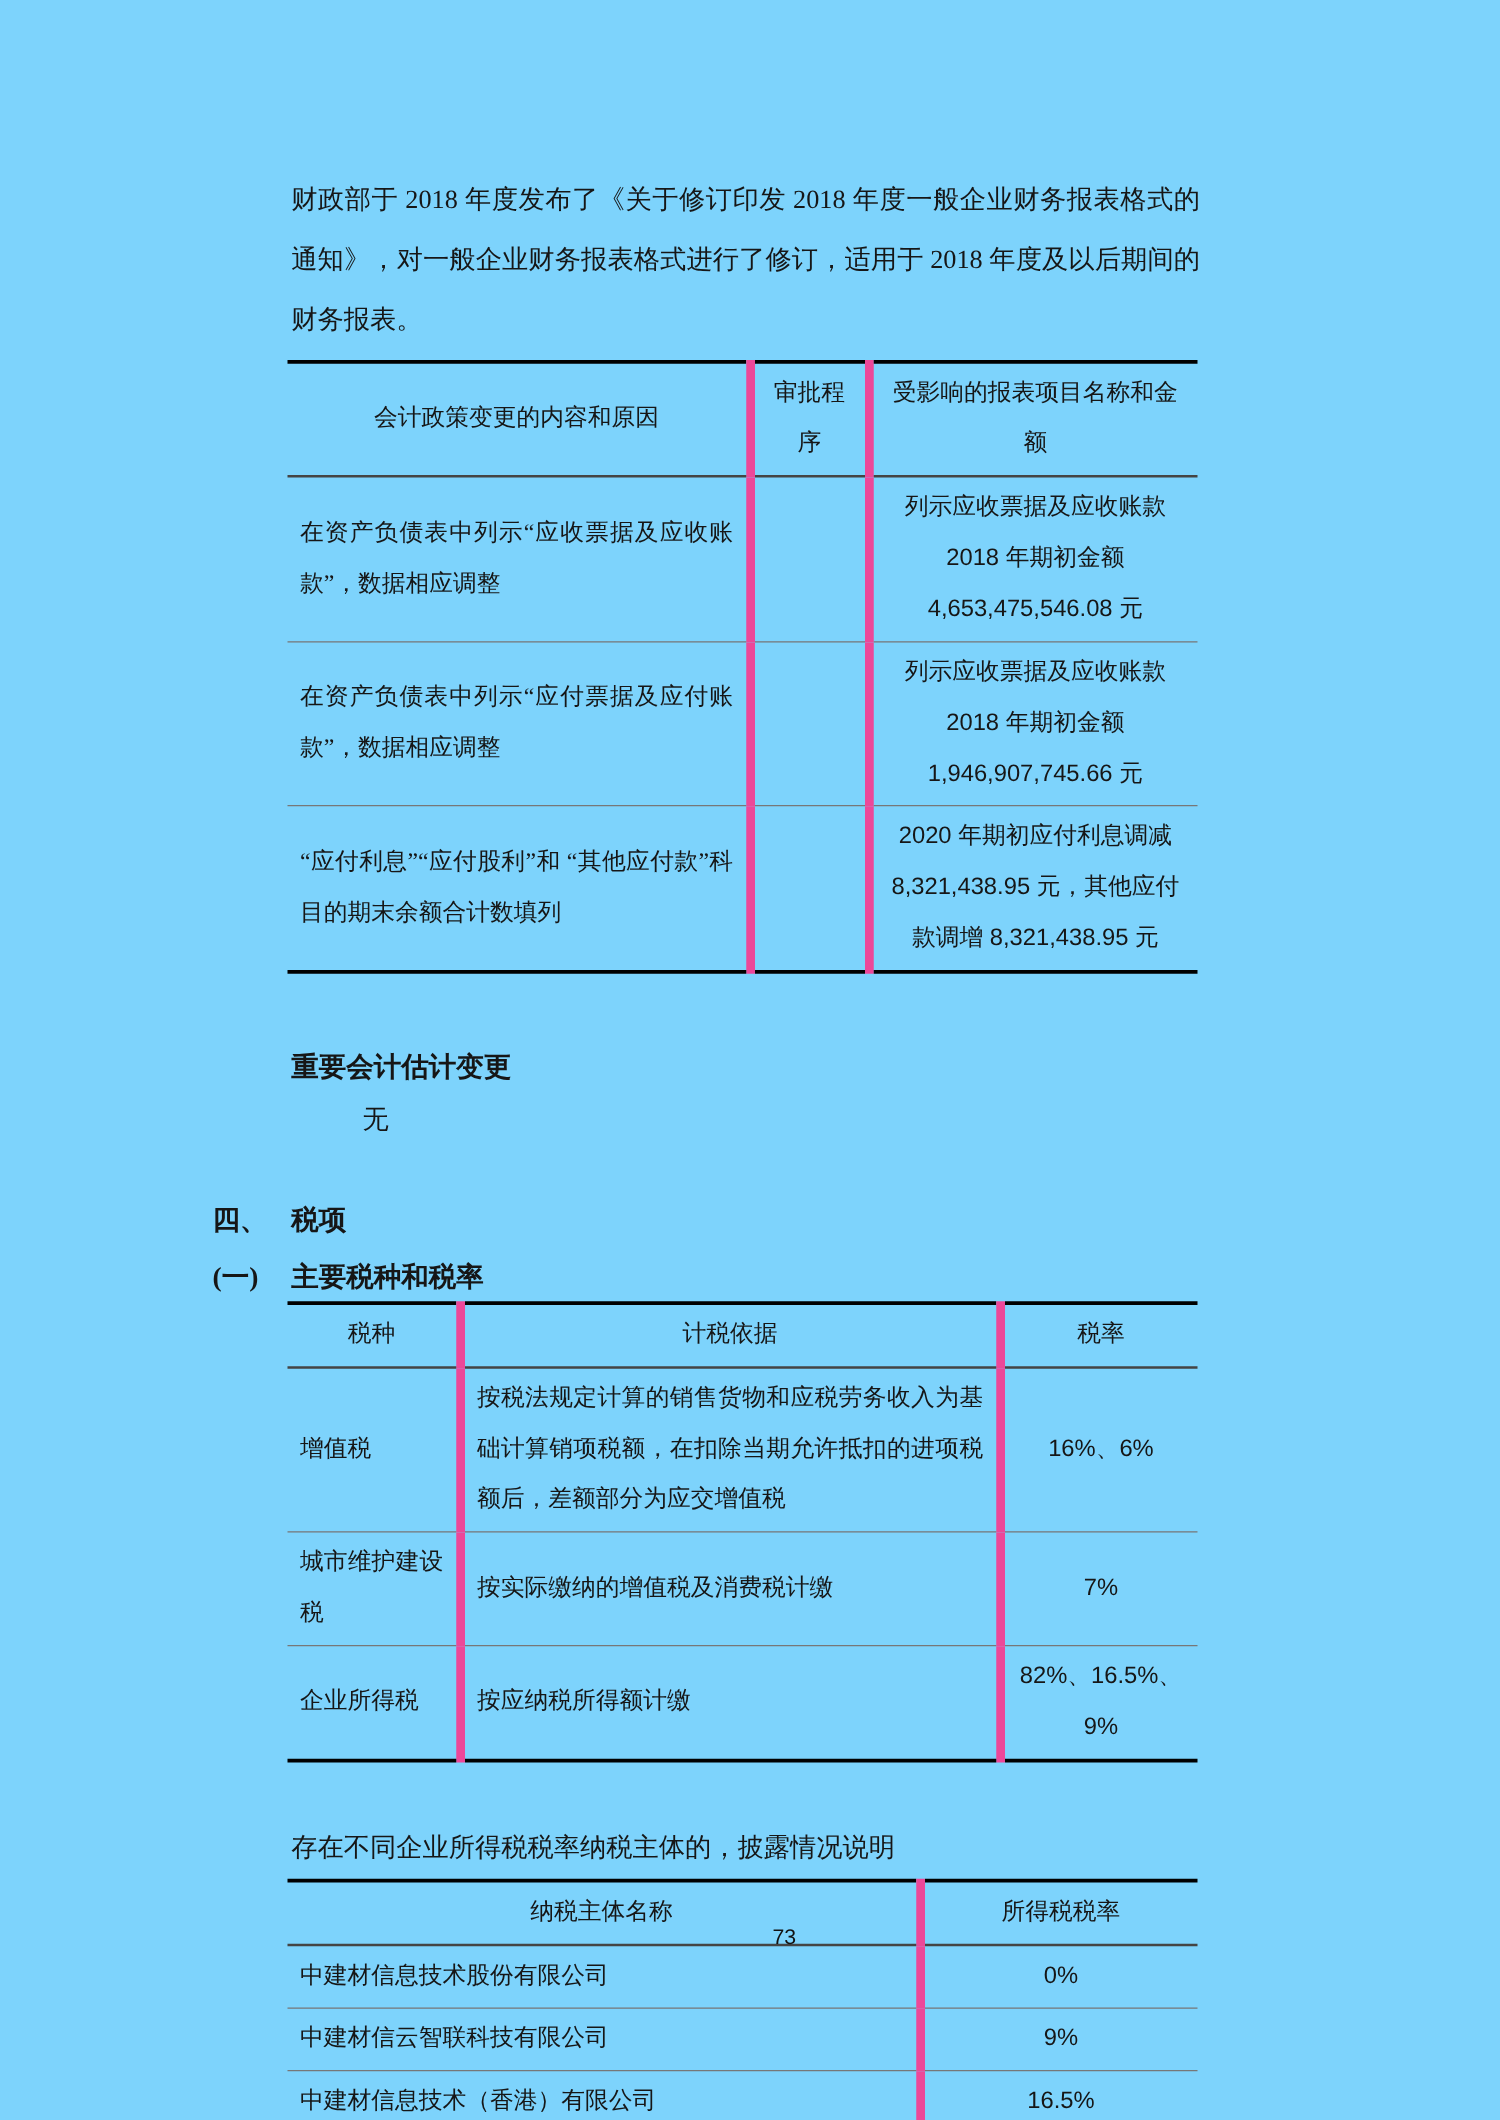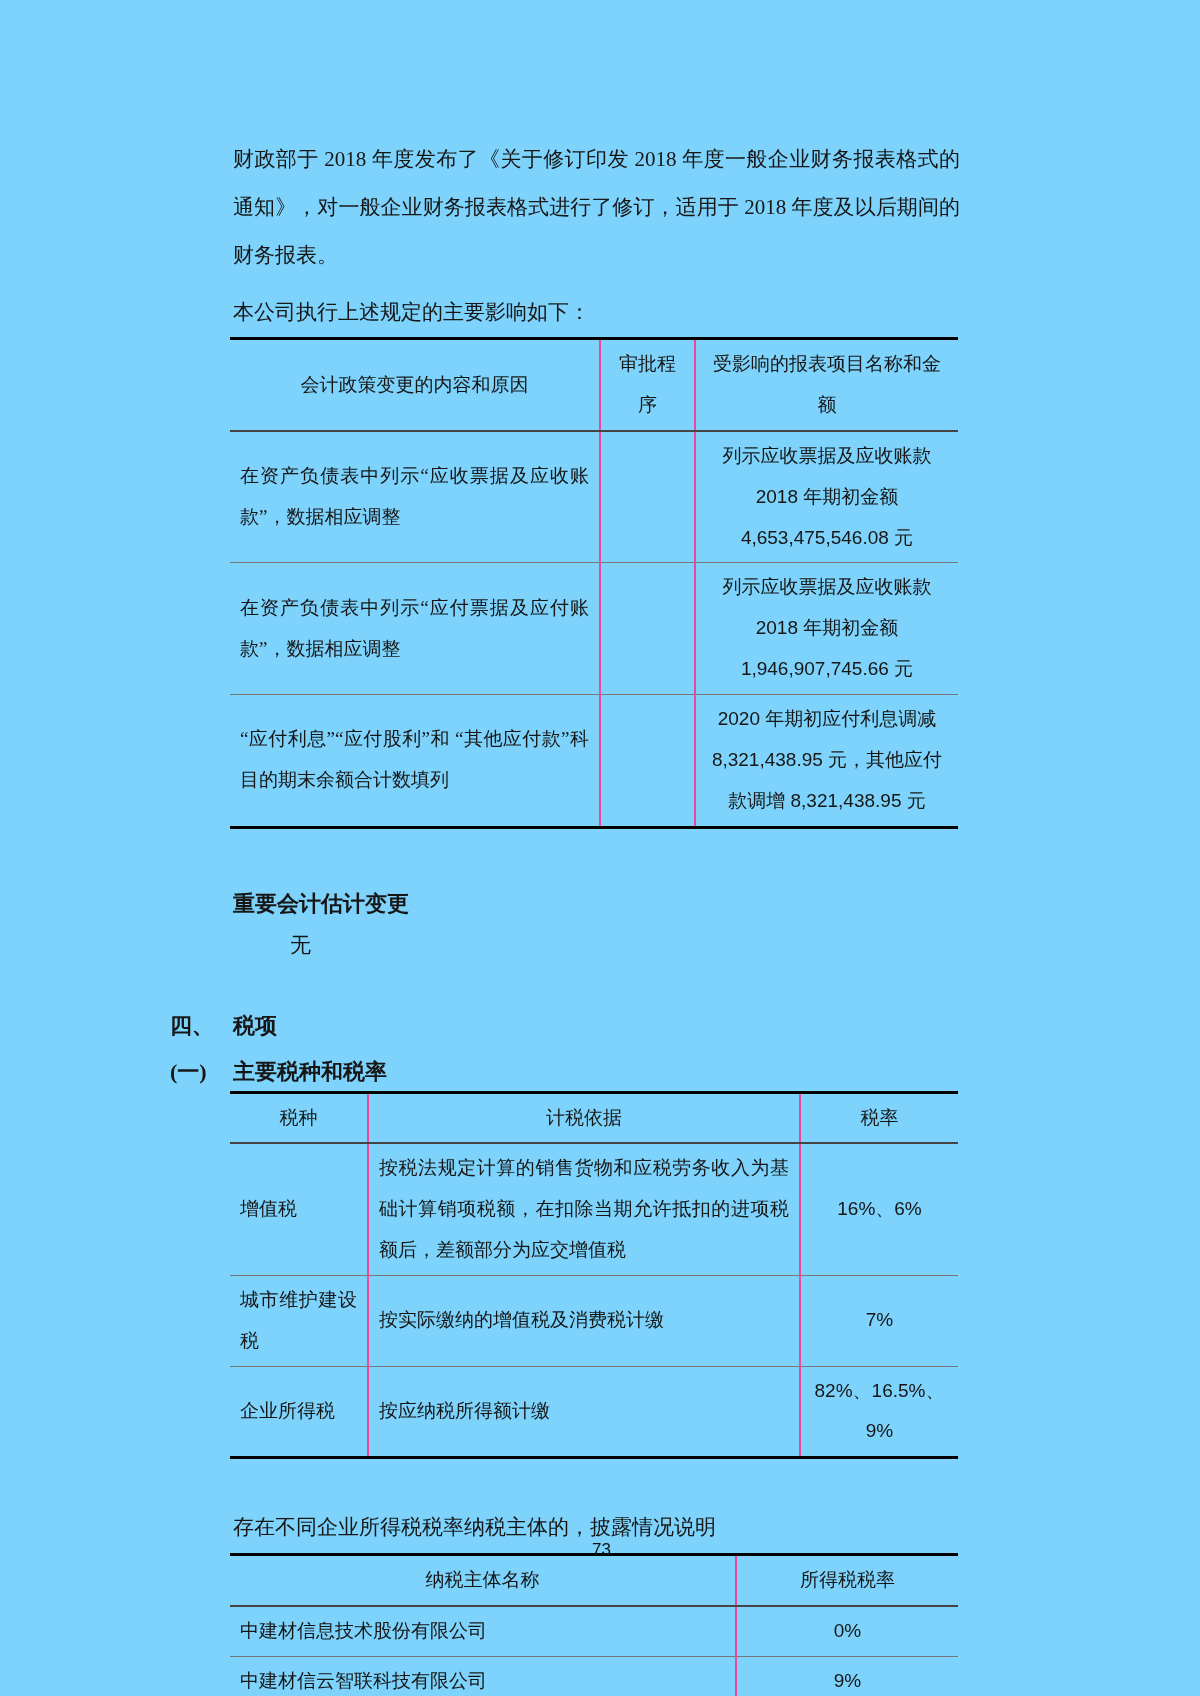--- a/index.html
+++ b/index.html
@@ -19,45 +19,44 @@
   .lead-in   { margin-left:63px; width:727px; font-size:21px; line-height:1.6; }
 
   
   table { border-collapse:collapse; table-layout:fixed; margin-left:60px; width:728px;
           border-top:3px solid #000; border-bottom:3px solid #000;
           font-size:19px; line-height:2.15; }
   th, td { padding:4px 10px; vertical-align:middle; font-weight:normal; }
   th { text-align:center; border-bottom:2px solid #444; }
   td { border-bottom:1px solid #777; }
   tr:last-child td { border-bottom:none; }
-  .v { border-left:2px solid #ec4899; }
+  .v { border-left:7px solid #ec4899; }
   .cell-left   { text-align:justify; }
   .cell-center { text-align:center; }
   .numeric { font-family:"Liberation Sans","DejaVu Sans",serif; }
 
   .h-bold { font-weight:bold; font-size:22px; }
 
   .section-row { display:flex; align-items:baseline; }
   .section-num { width:63px; flex:0 0 63px; font-weight:bold; font-size:22px; }
 
   .footer-pagenum {
-    position:absolute; left:592px; top:1540px;
+    position:absolute; left:618px; top:1540px;
     font-family:"Liberation Sans","DejaVu Sans",sans-serif;
     font-size:17px; color:#111;
   }
 </style>
 </head>
 <body>
 
 <div class="page">
   <div class="content">
 
     <p class="body-text" style="margin-top:136px;">财政部于 2018 年度发布了《关于修订印发 2018 年度一般企业财务报表格式的通知》，对一般企业财务报表格式进行了修订，适用于 2018 年度及以后期间的财务报表。</p>
 
-    <p class="lead-in" style="margin-top:16px;">本公司执行上述规定的主要影响如下：</p>
 
     <table style="margin-top:8px;">
       <colgroup>
           <col style="width:370px">
           <col style="width:95px">
           <col style="width:263px">
         </colgroup>
       <thead>
         <tr>
           <th>会计政策变更的内容和原因</th>

